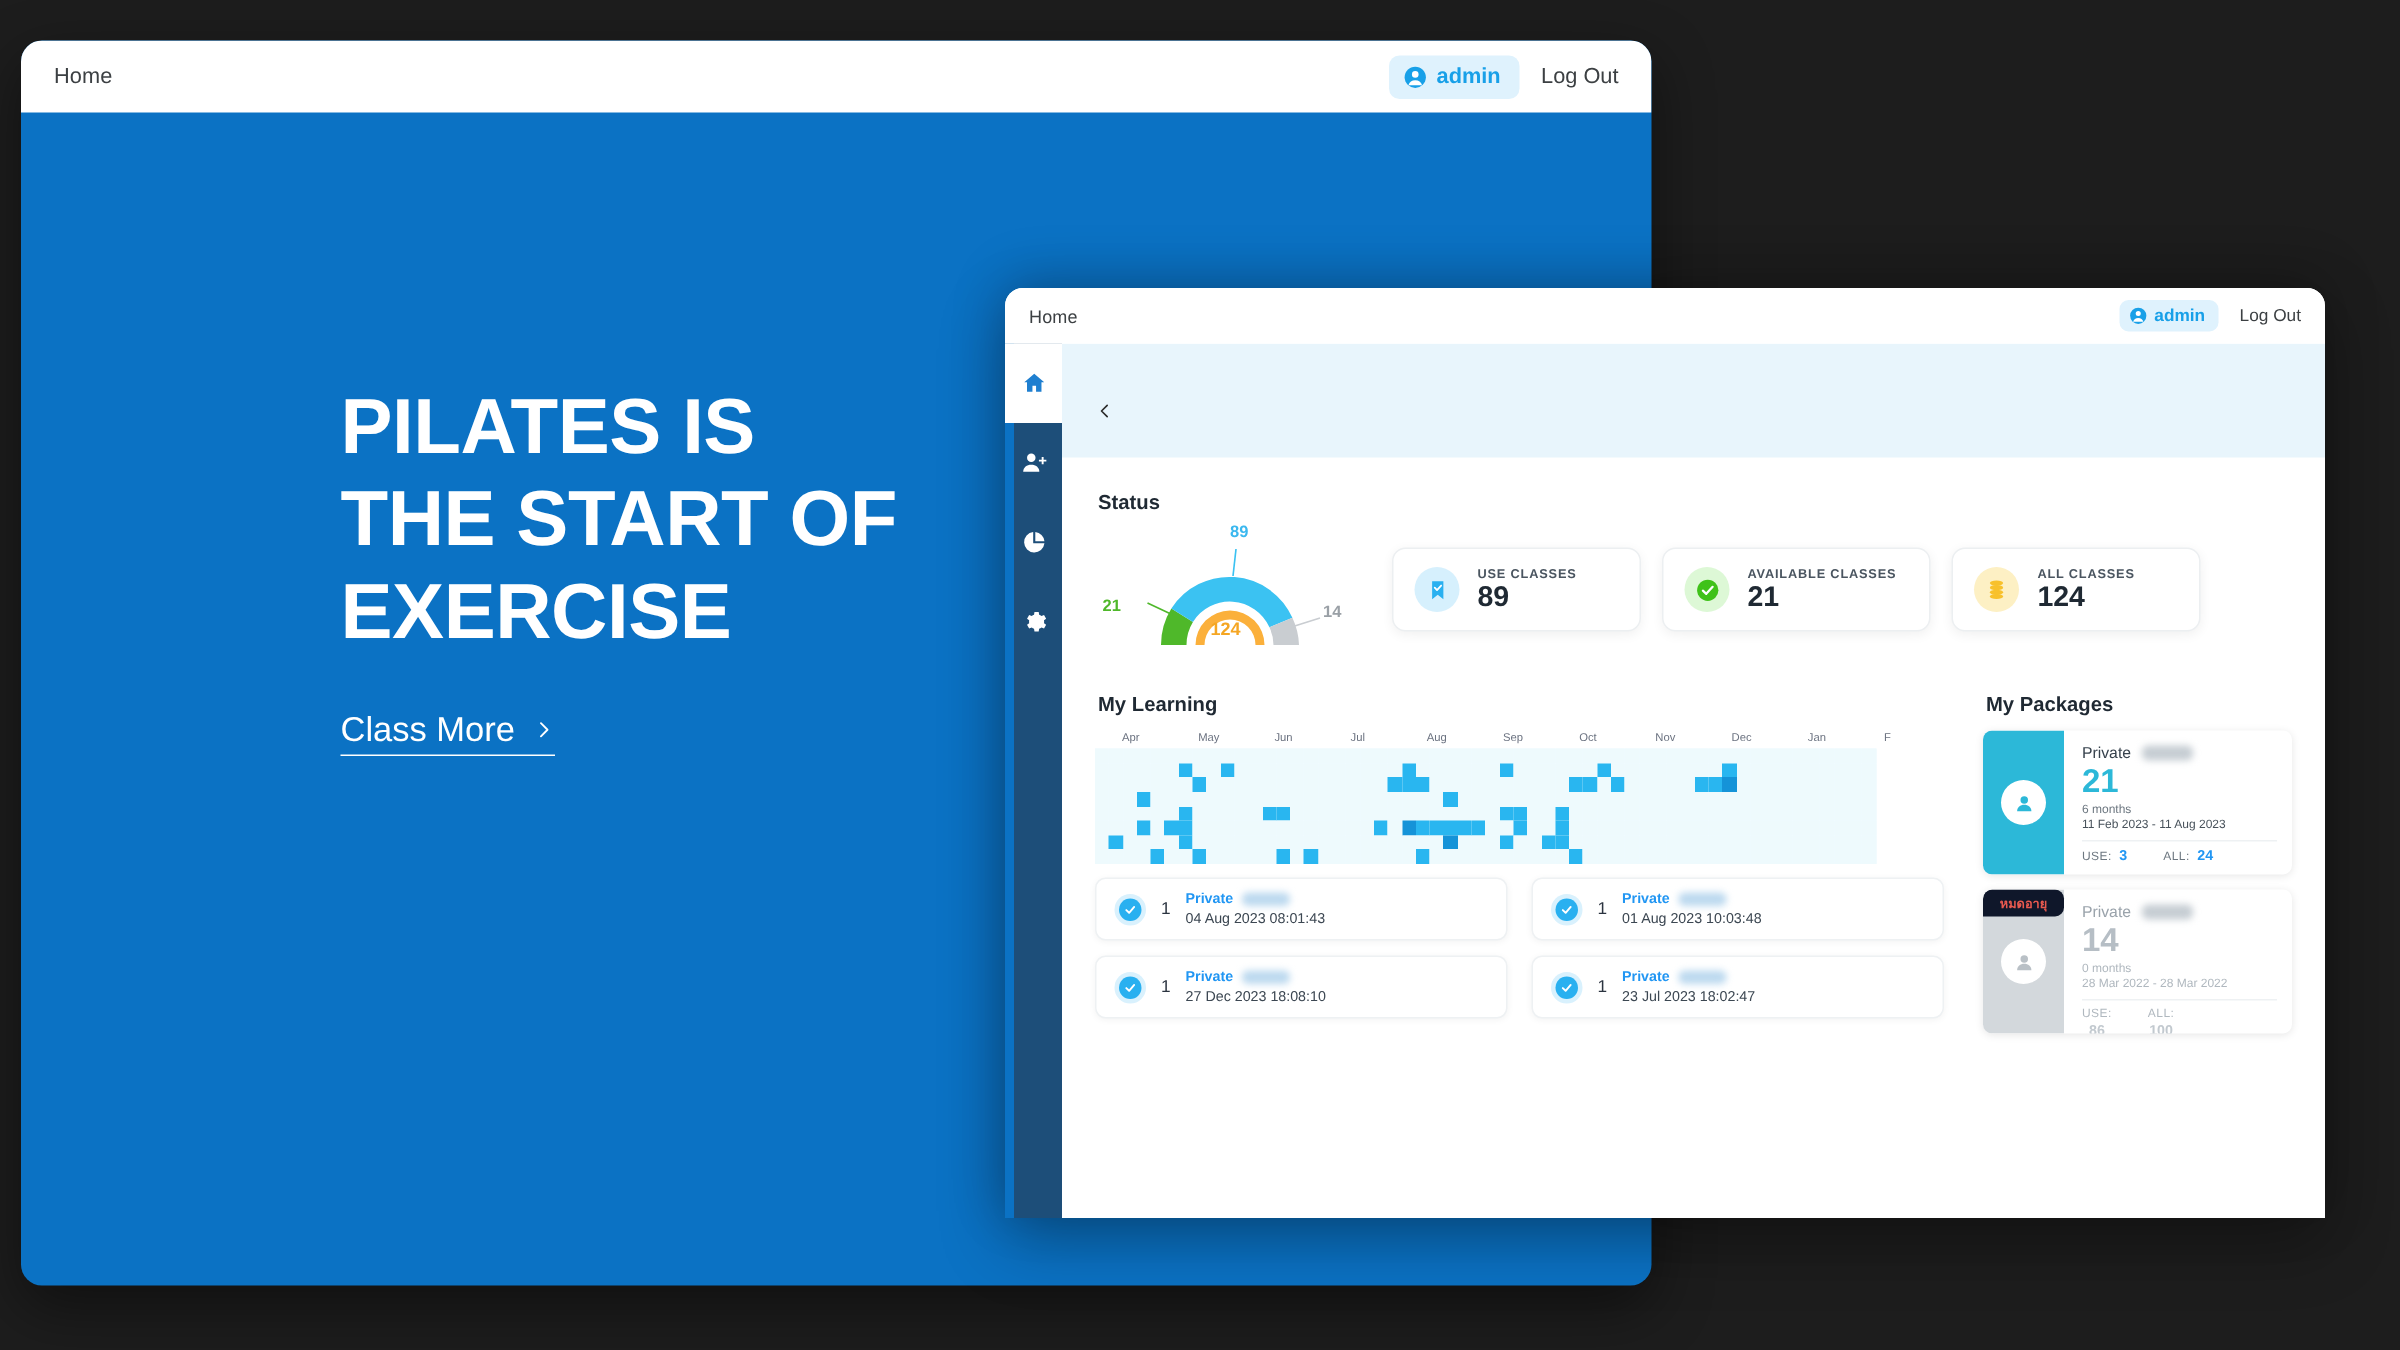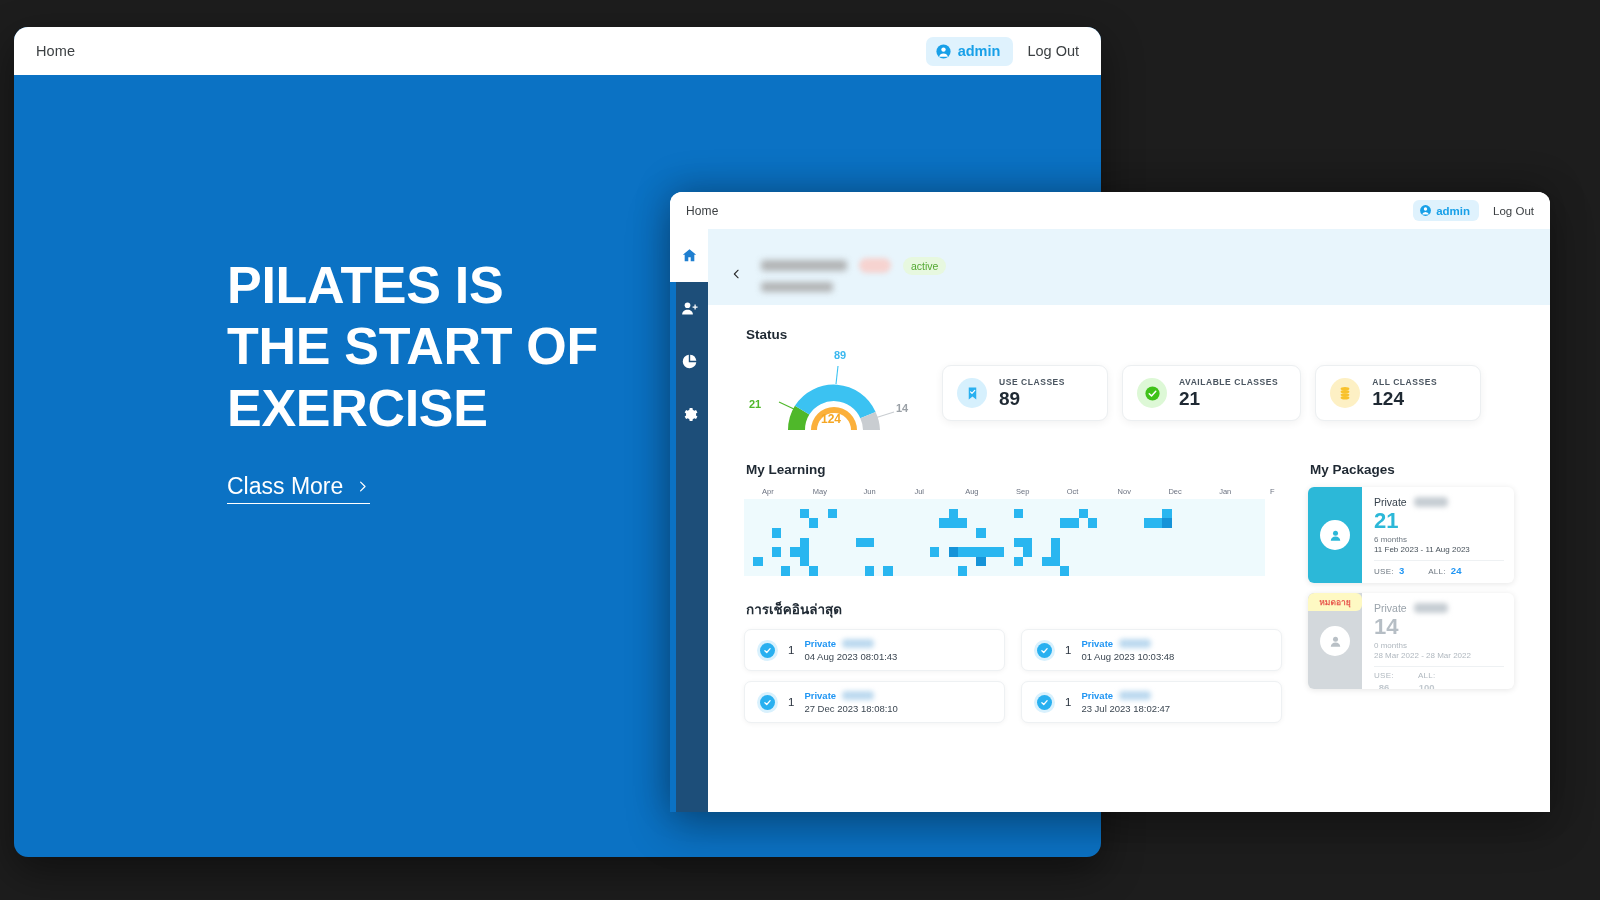--- a/index.html
+++ b/index.html
@@ -116,21 +116,21 @@
   .tab {
     padding: 0 22px; height: 100%; display: flex; align-items: center;
     font-size: 12px; color: #4d4d4d; cursor: pointer; position: relative;
   }
   .tab.active { color: #1f8fe0; font-weight: 700; }
   .tab.active::after {
     content: ""; position: absolute; left: 10px; right: 10px; bottom: 0;
     height: 2.5px; background: #1f8fe0; border-radius: 2px;
   }
 
-  #scroll-area { padding: 0 36px; }
+  #scroll-area { padding: 0 22px; }
 
   .section-title {
     font-size: 13.5px; font-weight: 700; color: #1f2933; margin: 22px 0 0 2px;
   }
   .section-title.thai { font-weight: 700; }
 
   
   #status-row { display: flex; align-items: center; gap: 0; margin-top: 8px; }
   #gauge-wrap { width: 180px; height: 86px; position: relative; flex: none; }
   .gauge-label {
@@ -188,21 +188,21 @@
     justify-content: center; position: relative;
   }
   .pkg-left.cyan { background: #2cb8d8; }
   .pkg-left.grey { background: #d3d8dc; }
   .pkg-avatar {
     width: 30px; height: 30px; border-radius: 50%; background: #fff;
     display: flex; align-items: center; justify-content: center;
   }
   .expired-badge {
     position: absolute; top: 0; left: 0; right: 0; height: 18px;
-    background: #fef9c3; color: #e8594f; font-size: 8.5px; font-weight: 700;
+    background: #0f172a; color: #e8594f; font-size: 8.5px; font-weight: 700;
     display: flex; align-items: center; justify-content: center;
     border-radius: 6px 6px 6px 0;
   }
   .pkg-body { flex: 1; padding: 9px 10px 8px 12px; display: flex; flex-direction: column; }
   .pkg-type-row { display: flex; align-items: center; gap: 7px; }
   .pkg-type { font-size: 10.5px; color: #37424d; font-weight: 500; }
   .pkg-type.dim { color: #9aa3ab; }
   .pkg-blur { width: 34px; height: 10px; border-radius: 4px; background: #c6cdd3; filter: blur(2.6px); }
   .pkg-num { font-size: 22px; font-weight: 800; color: #2cb8d8; line-height: 1.08; margin-top: 1px; }
   .pkg-num.dim { color: #b6bec5; }
@@ -342,28 +342,20 @@
 
       <div id="dash-content">
 
         <div id="profile-head">
           <div id="profile-row">
             <span class="back-chevron">
               <svg width="13" height="18" viewBox="0 0 24 24" fill="none" stroke="#2b2b2b" stroke-width="2" stroke-linecap="round" stroke-linejoin="round">
                   <polyline points="15 5 8 12 15 19"></polyline>
                 </svg>
             </span>
-            <div class="blur-name-wrap">
-              <div class="blur-row">
-                <div class="blur-bar" style="width:86px;height:11px;"></div>
-                <div class="badge-pink"></div>
-                <div class="badge-active">active</div>
-              </div>
-              <div class="blur-bar" style="width:72px;height:10px;"></div>
-            </div>
           </div>
 
         </div>
 
         <div id="scroll-area">
 
           <div class="section-title">Status</div>
 
           <div id="status-row">
             <div id="gauge-wrap">
@@ -1004,21 +996,20 @@
                       <div class="heat-cell" style="background: rgb(238, 250, 253);"></div>
                       <div class="heat-cell" style="background: rgb(238, 250, 253);"></div>
                       <div class="heat-cell" style="background: rgb(238, 250, 253);"></div>
                       <div class="heat-cell" style="background: rgb(238, 250, 253);"></div>
                       <div class="heat-cell" style="background: rgb(238, 250, 253);"></div>
                       <div class="heat-cell" style="background: rgb(238, 250, 253);"></div>
                     </div>
                   </div>
               </div>
 
-              <div class="section-title thai">การเช็คอินล่าสุด</div>
               <div id="checkin-grid">
                   <div class="checkin-card">
                     <div class="ck-icon">
                       <div class="ck-dot">
                         <svg width="9" height="9" viewBox="0 0 24 24" fill="none" stroke="#fff" stroke-width="3.4" stroke-linecap="round" stroke-linejoin="round">
                           <polyline points="5 12.6 10 17.4 19 7"></polyline>
                         </svg>
                       </div>
                     </div>
                     <span class="ck-count">1</span>

